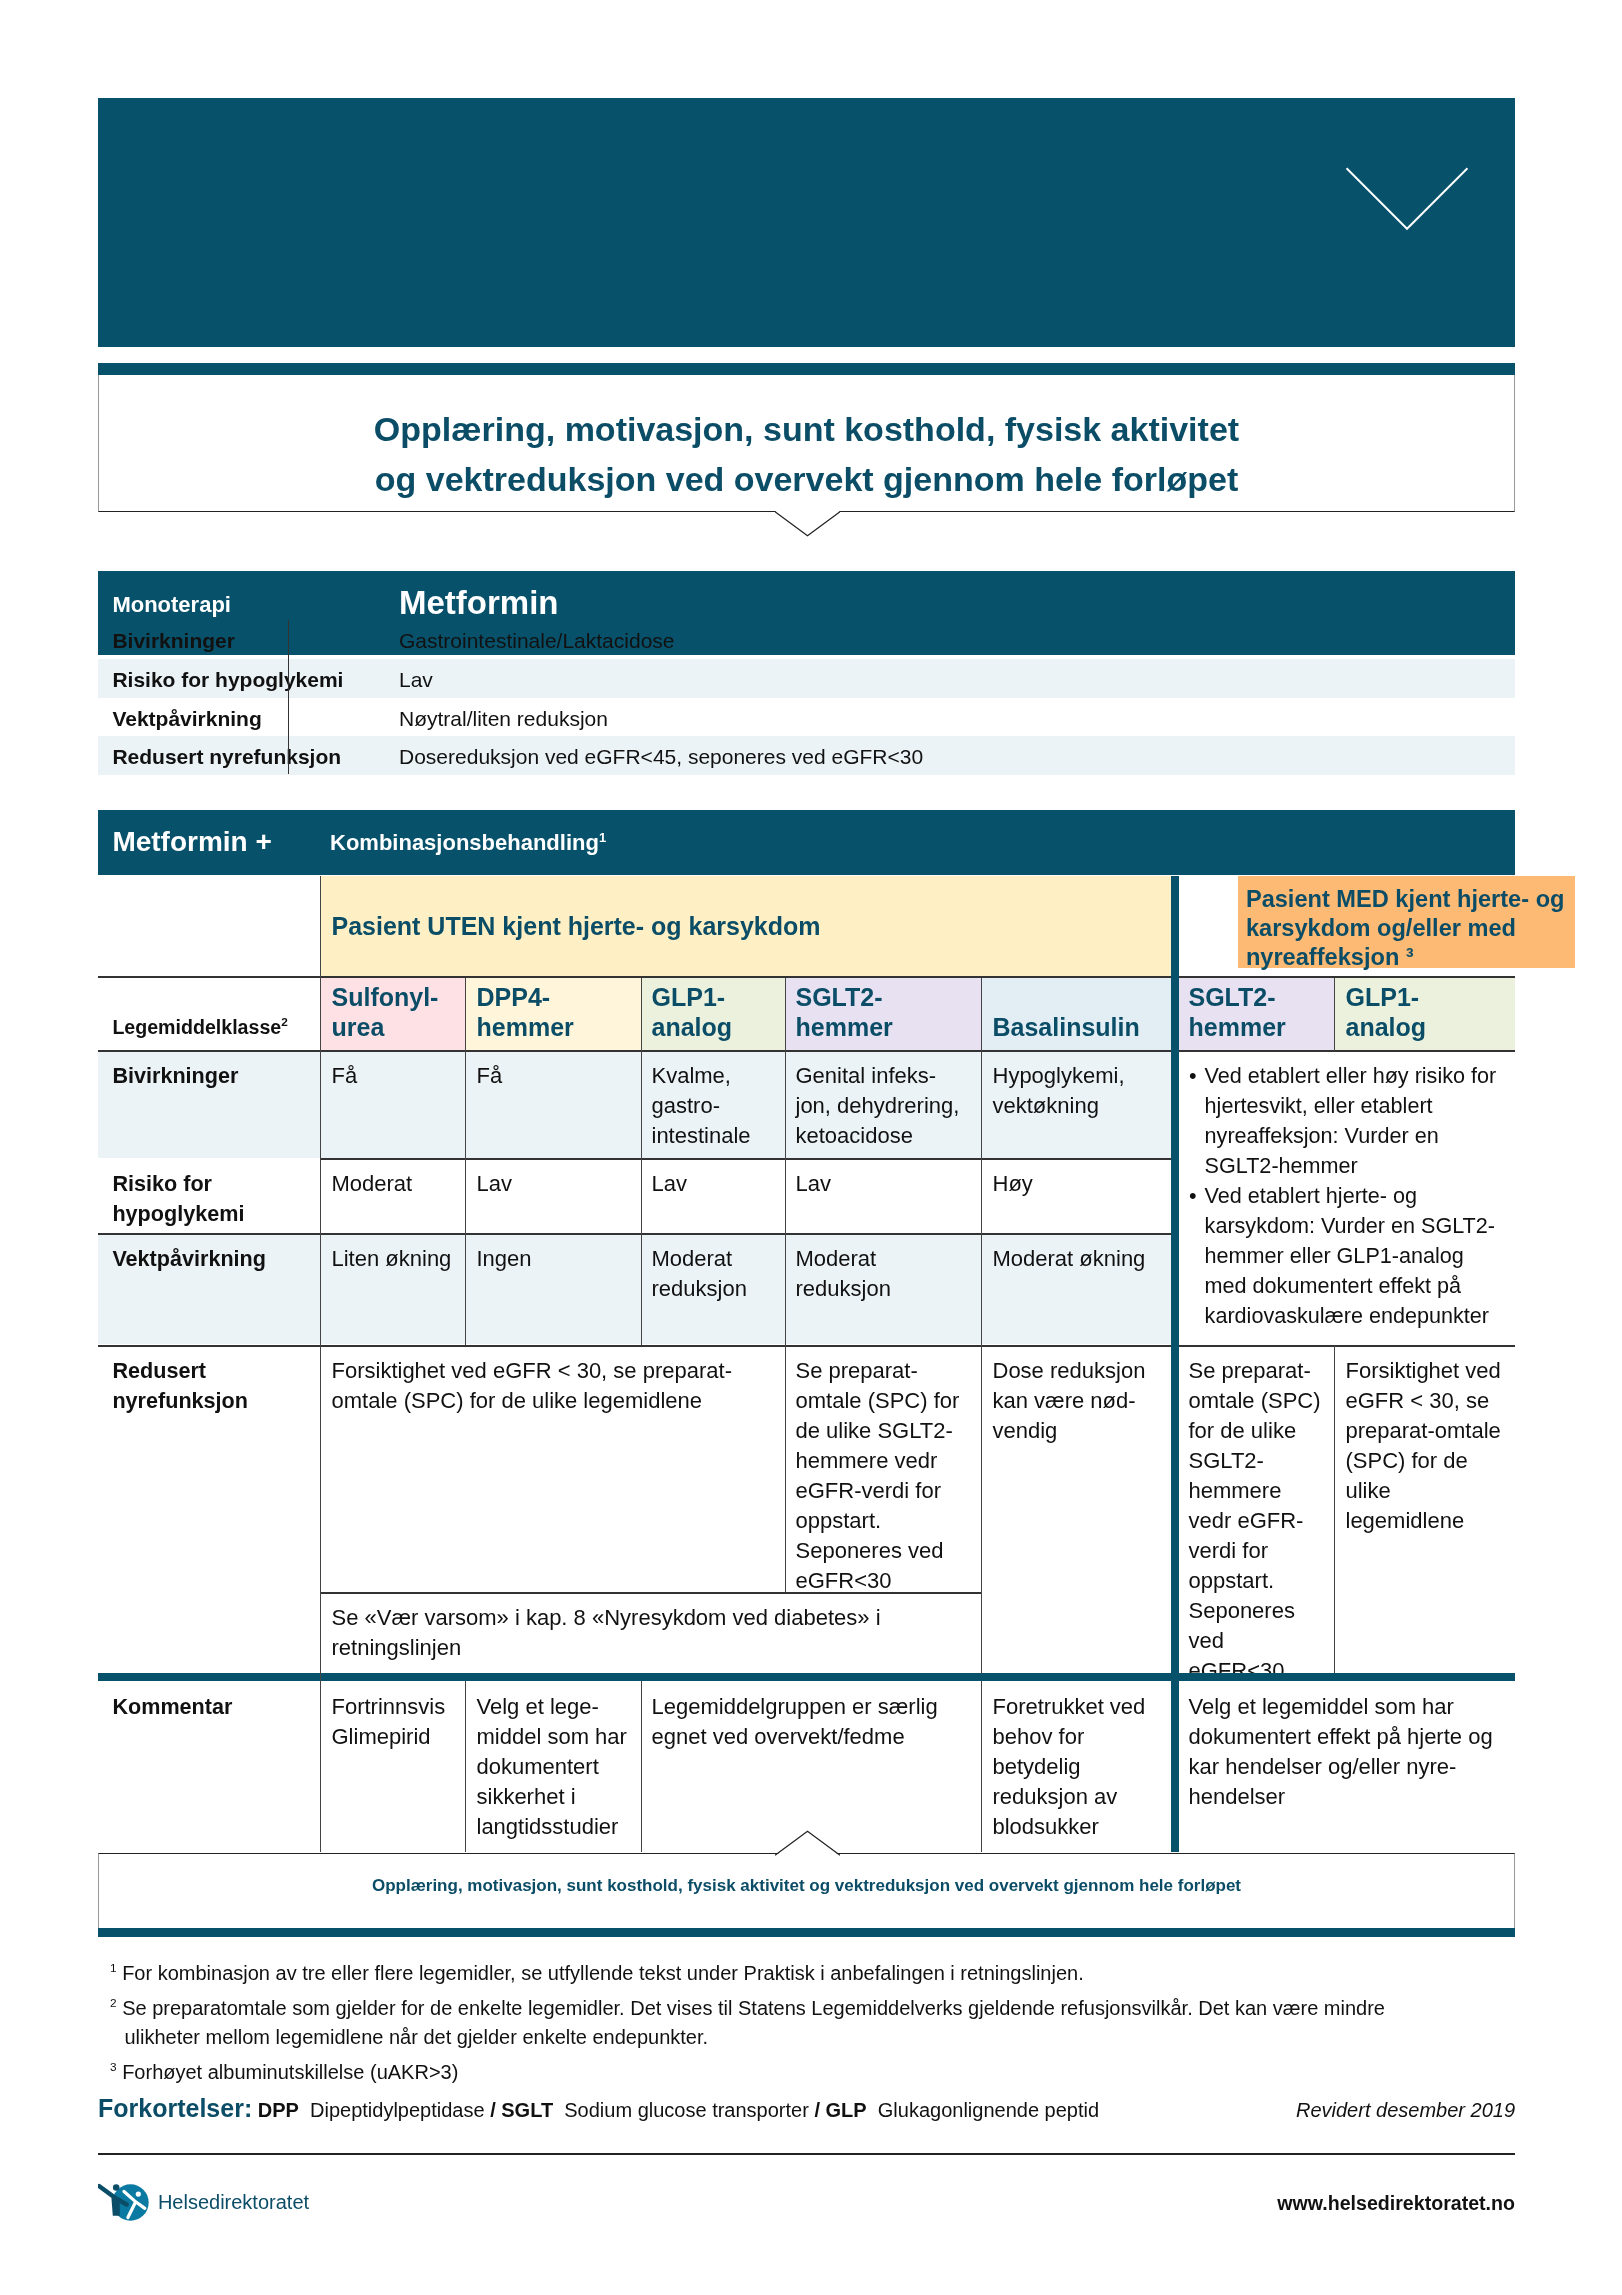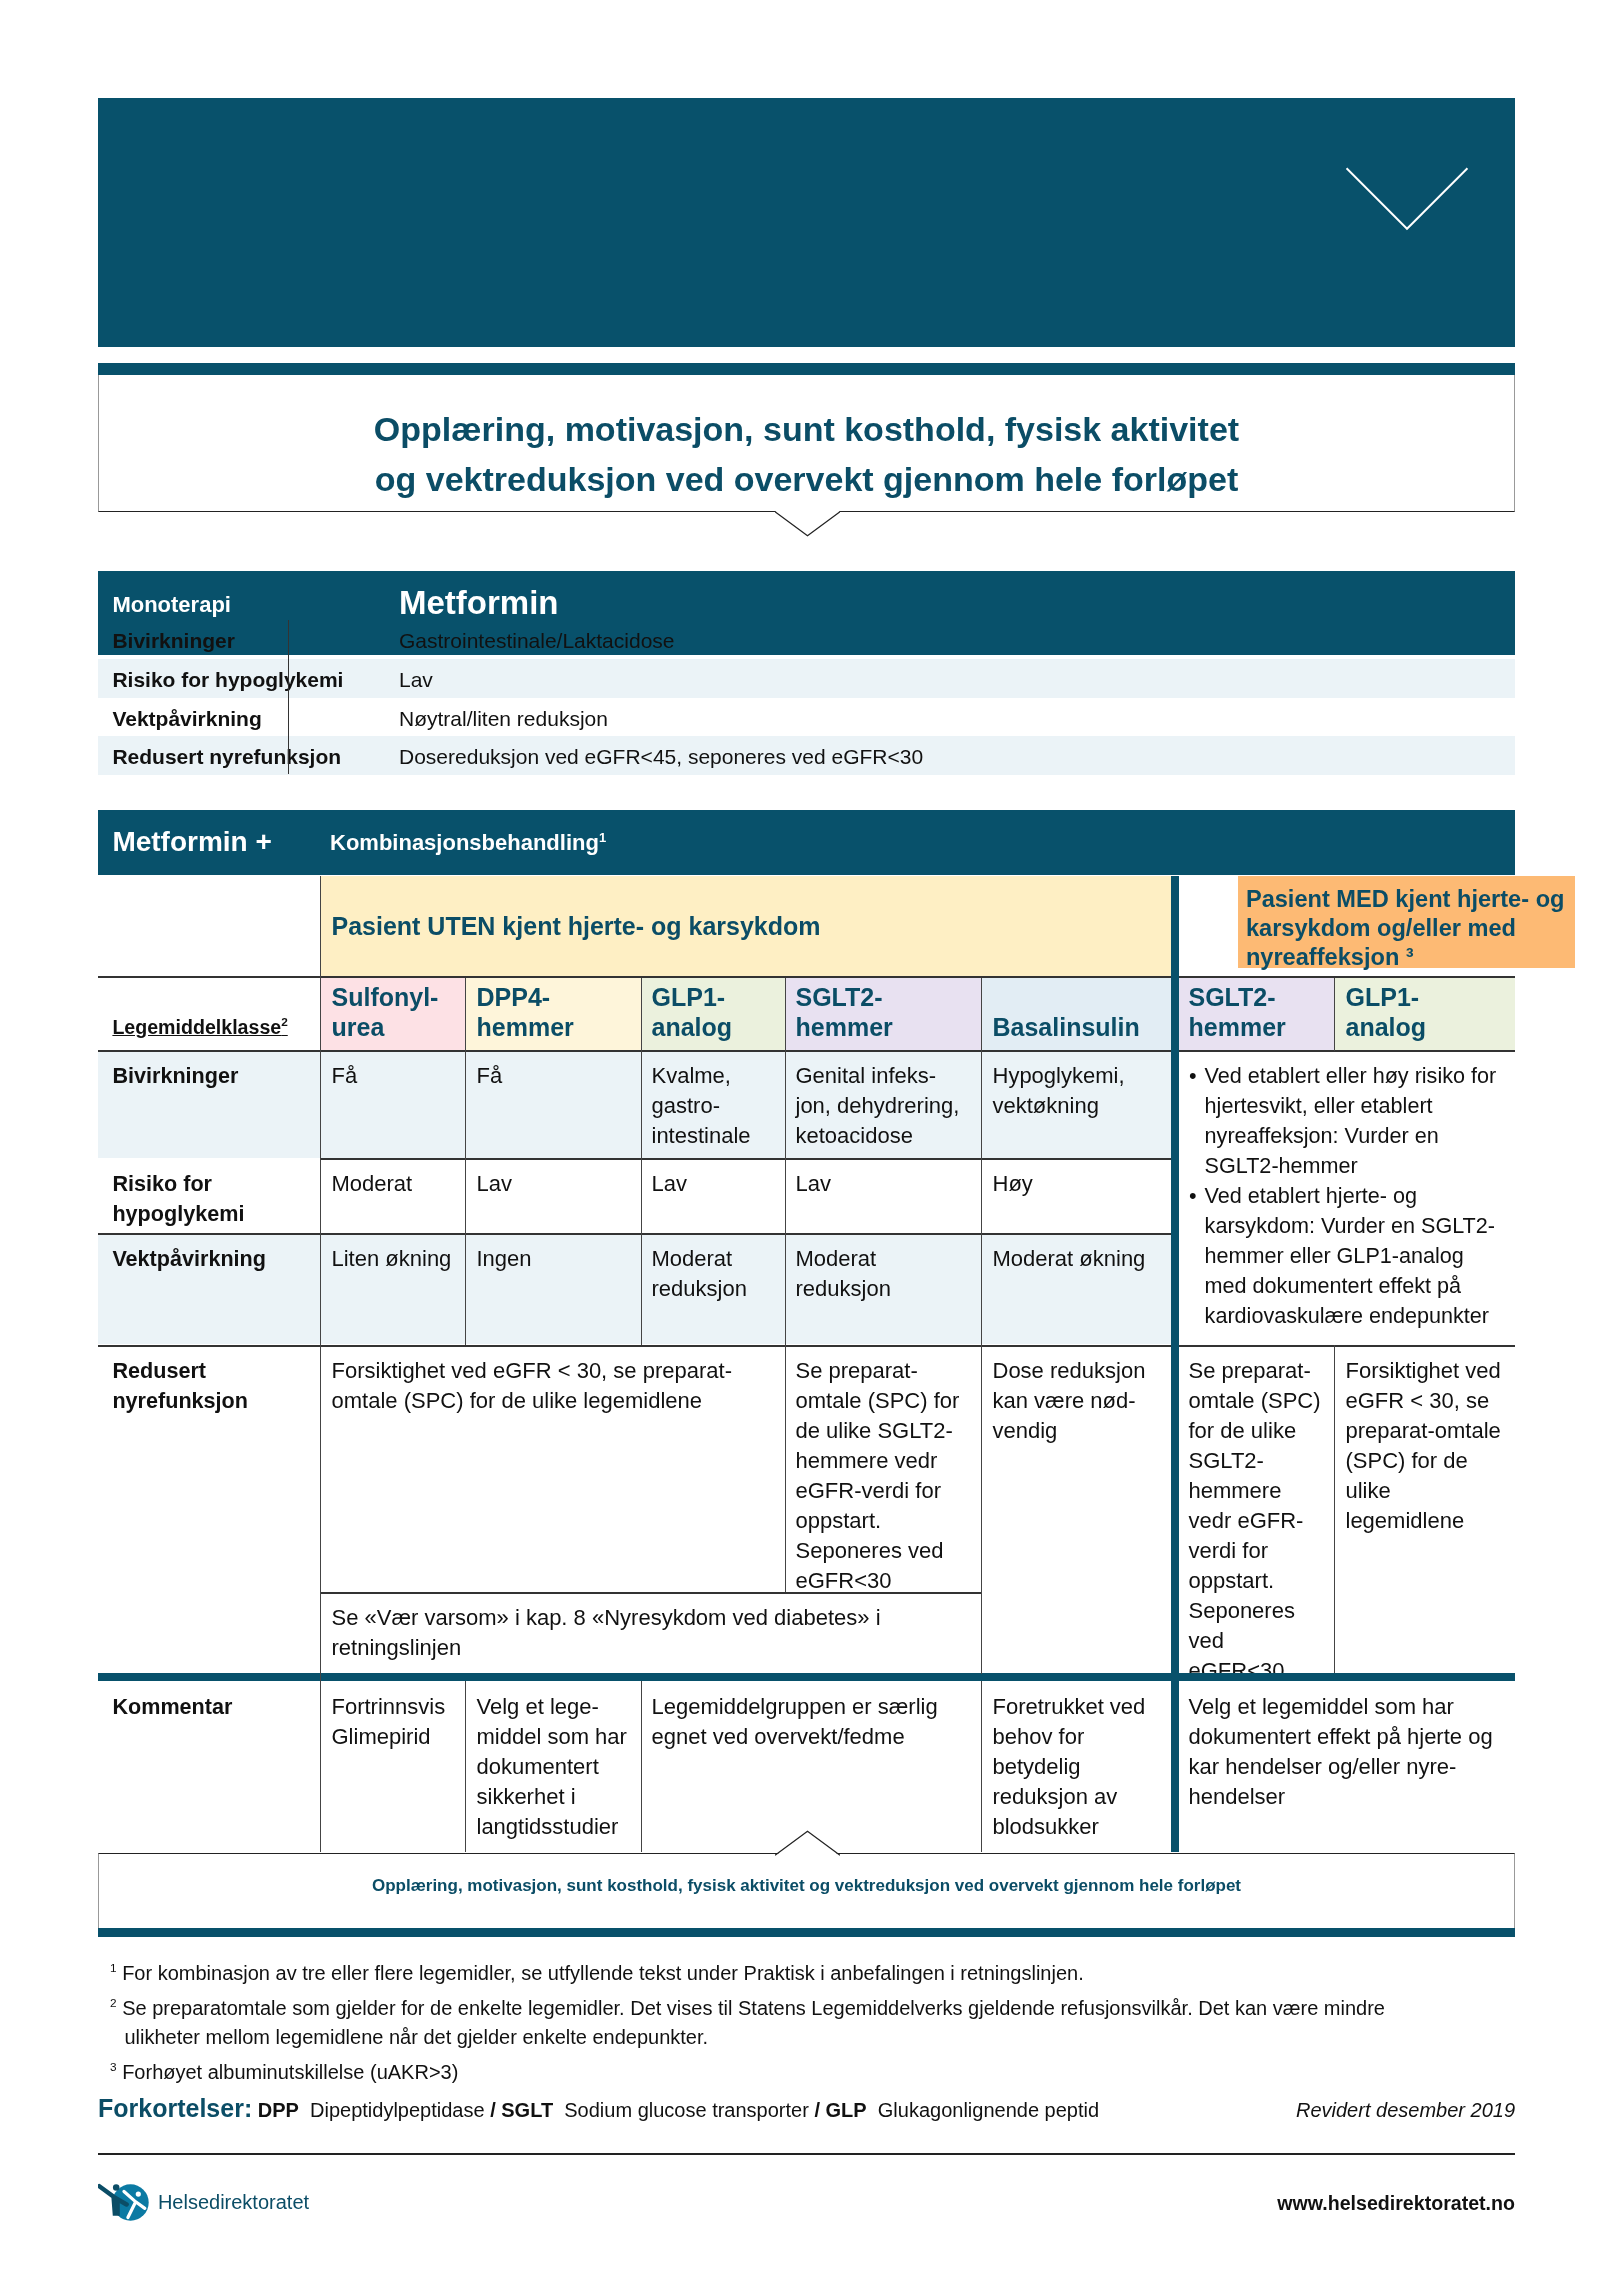--- a/index.html
+++ b/index.html
@@ -121,21 +121,21 @@
 </div>
 <div class="abs" style="left:1238px;top:876px;width:337px;height:92px;background:#fdba74;">
   <div class="grp" style="left:7.9px;top:9.2px;font-size:23.6px;line-height:29px;">
     <span>Pasient MED kjent hjerte- og</span><br>
     <span>karsykdom og/eller med</span><br>
     <span>nyreaffeksjon ³</span>
   </div>
 </div>
 <div class="hline" style="left:98px;top:976px;width:1417px;"></div>
 
-<div class="cls" style="left:98px;top:978px;width:222px;height:73px;color:#111;font-size:19.6px;padding-left:14.4px;text-decoration:underline;">
+<div class="cls" style="left:98px;top:978px;width:222px;height:73px;color:#111;font-size:19.6px;padding-left:14.4px;">
     <span><span>Legemiddelklasse</span><sup style="font-size:11.8px;">2</sup></span>
   </div>
 <div class="cls" style="left:321px;top:978px;width:145px;height:73px;background:#fde1e5;">
     <span><span>Sulfonyl-</span><br><span>urea</span></span>
   </div>
 <div class="cls" style="left:466px;top:978px;width:175px;height:73px;background:#fef5da;">
     <span><span>DPP4-</span><br><span>hemmer</span></span>
   </div>
 <div class="cls" style="left:641px;top:978px;width:144px;height:73px;background:#ebf1dd;">
     <span><span>GLP1-</span><br><span>analog</span></span>

